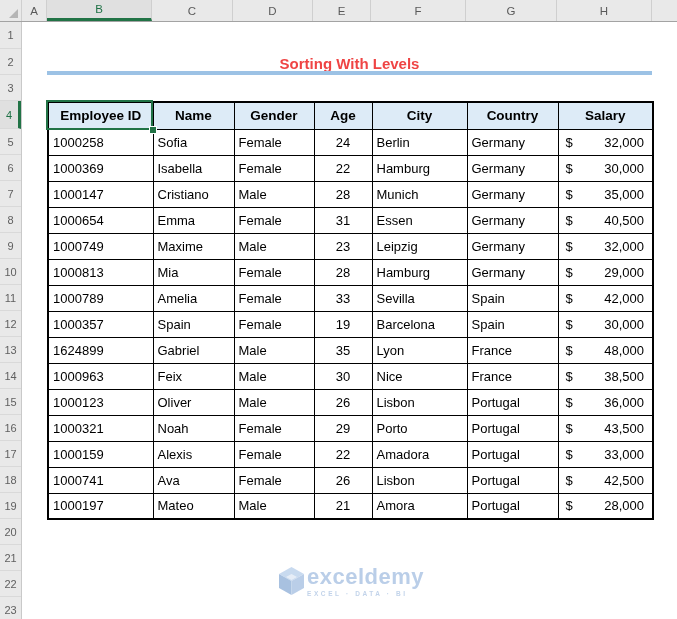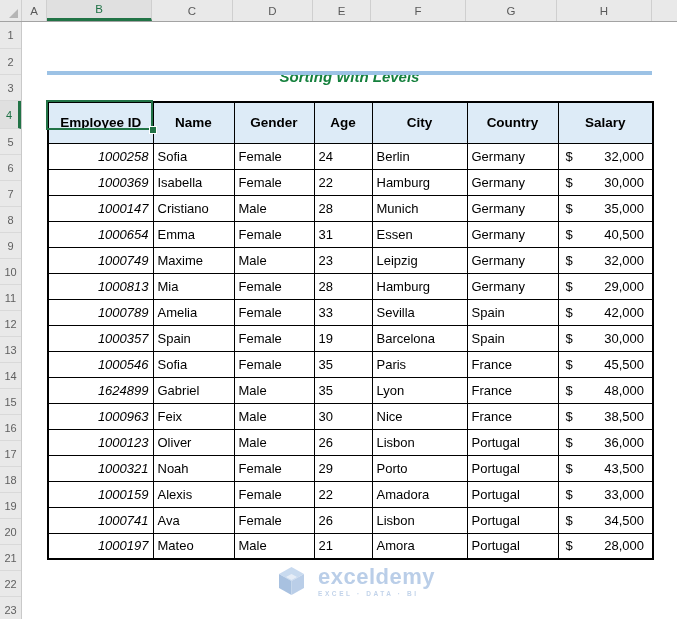--- a/index.html
+++ b/index.html
@@ -34,62 +34,62 @@
   }
   .row-num{
     box-sizing:border-box;height:26px;flex:0 0 auto;display:flex;align-items:center;justify-content:center;
     font-size:11px;color:#5f5f5f;border-bottom:1px solid #d9d9d9;user-select:none;
   }
   .row-num:nth-child(1){height:27px;}
   .row-num:nth-child(4){height:28px;}
   .row-num.sel{background:#e0e0e0;color:#1e7145;border-right:3px solid #217346;}
   
   #title{
-    position:absolute;left:47px;top:64px;width:605px;height:24px;
+    position:absolute;left:47px;top:51px;width:605px;height:24px;
     display:flex;align-items:center;justify-content:center;
-    font-size:15px;font-weight:bold;color:#15803d;z-index:2;font-style:italic;
+    font-size:15px;font-weight:bold;color:#ef4444;z-index:2;
   }
   #title-underline{
     position:absolute;left:47px;top:71px;width:605px;height:4px;
     background:#9cc2e5;z-index:2;
   }
   
   #tblwrap{position:absolute;left:47px;top:101px;z-index:2;}
   table{border-collapse:collapse;table-layout:fixed;border:2px solid #000;}
   col.w-id{width:105px;} col.w-name{width:81px;} col.w-gender{width:80px;}
   col.w-age{width:58px;} col.w-city{width:95px;} col.w-country{width:91px;}
   col.w-salary{width:95px;}
   th{
-    box-sizing:border-box;height:41px;background:#ddebf7;border:1px solid #000;
+    box-sizing:border-box;height:27px;background:#ddebf7;border:1px solid #000;
     font-size:13.5px;font-weight:bold;color:#000;text-align:center;padding:0;
   }
   td{
     box-sizing:border-box;height:26px;border:1px solid #000;background:transparent;
     font-size:13px;color:#000;padding:0 4px;white-space:nowrap;overflow:hidden;
   }
-  td.c-id{text-align:right;padding-right:4px;font-style:italic;}
+  td.c-id{padding-right:4px;}
   td.c-name,td.c-gender,td.c-city,td.c-country{text-align:left;padding-left:4px;}
-  td.c-age{text-align:left;padding-right:4px;}
+  td.c-age{text-align:center;padding-right:4px;}
   td.c-salary{padding:0;}
   td.c-salary .wrap{display:flex;justify-content:space-between;align-items:center;padding:0 8px 0 7px;}
   
   #sel-border{
     position:absolute;left:46px;top:100px;width:107px;height:30px;
     border:2px solid #217346;box-sizing:border-box;z-index:5;pointer-events:none;
   }
   #fill-handle{
     position:absolute;left:149px;top:126px;width:6px;height:6px;
     background:#217346;border:1px solid #fff;box-sizing:content-box;z-index:5;pointer-events:none;
   }
   
   #watermark{
     position:absolute;left:276px;top:565px;z-index:1;opacity:.9;pointer-events:none;
     display:flex;align-items:flex-start;
   }
-  #wm-text{margin-left:11px;}
+  #wm-text{margin-left:0;}
   #wm-brand{
     font-size:22px;font-weight:bold;color:#b3c9e6;letter-spacing:0.5px;line-height:24px;
   }
   #wm-tag{
     font-size:6.5px;color:#bccfe8;letter-spacing:2.6px;font-weight:bold;margin-top:1px;
   }
 </style>
 </head>
 <body>
 
@@ -281,34 +281,20 @@
     <td class="c-city">Barcelona</td>
     <td class="c-country">Spain</td>
     <td class="c-salary">
       <span class="wrap">
         <span>$</span>
         <span>30,000</span>
       </span>
     </td>
   </tr>
           <tr>
-    <td class="c-id">1000546</td>
-    <td class="c-name">Sofia</td>
-    <td class="c-gender">Female</td>
-    <td class="c-age">35</td>
-    <td class="c-city">Paris</td>
-    <td class="c-country">France</td>
-    <td class="c-salary">
-      <span class="wrap">
-        <span>$</span>
-        <span>45,500</span>
-      </span>
-    </td>
-  </tr>
-          <tr>
     <td class="c-id">1624899</td>
     <td class="c-name">Gabriel</td>
     <td class="c-gender">Male</td>
     <td class="c-age">35</td>
     <td class="c-city">Lyon</td>
     <td class="c-country">France</td>
     <td class="c-salary">
       <span class="wrap">
         <span>$</span>
         <span>48,000</span>
@@ -374,21 +360,21 @@
           <tr>
     <td class="c-id">1000741</td>
     <td class="c-name">Ava</td>
     <td class="c-gender">Female</td>
     <td class="c-age">26</td>
     <td class="c-city">Lisbon</td>
     <td class="c-country">Portugal</td>
     <td class="c-salary">
       <span class="wrap">
         <span>$</span>
-        <span>34,500</span>
+        <span>42,500</span>
       </span>
     </td>
   </tr>
           <tr>
     <td class="c-id">1000197</td>
     <td class="c-name">Mateo</td>
     <td class="c-gender">Male</td>
     <td class="c-age">21</td>
     <td class="c-city">Amora</td>
     <td class="c-country">Portugal</td>

